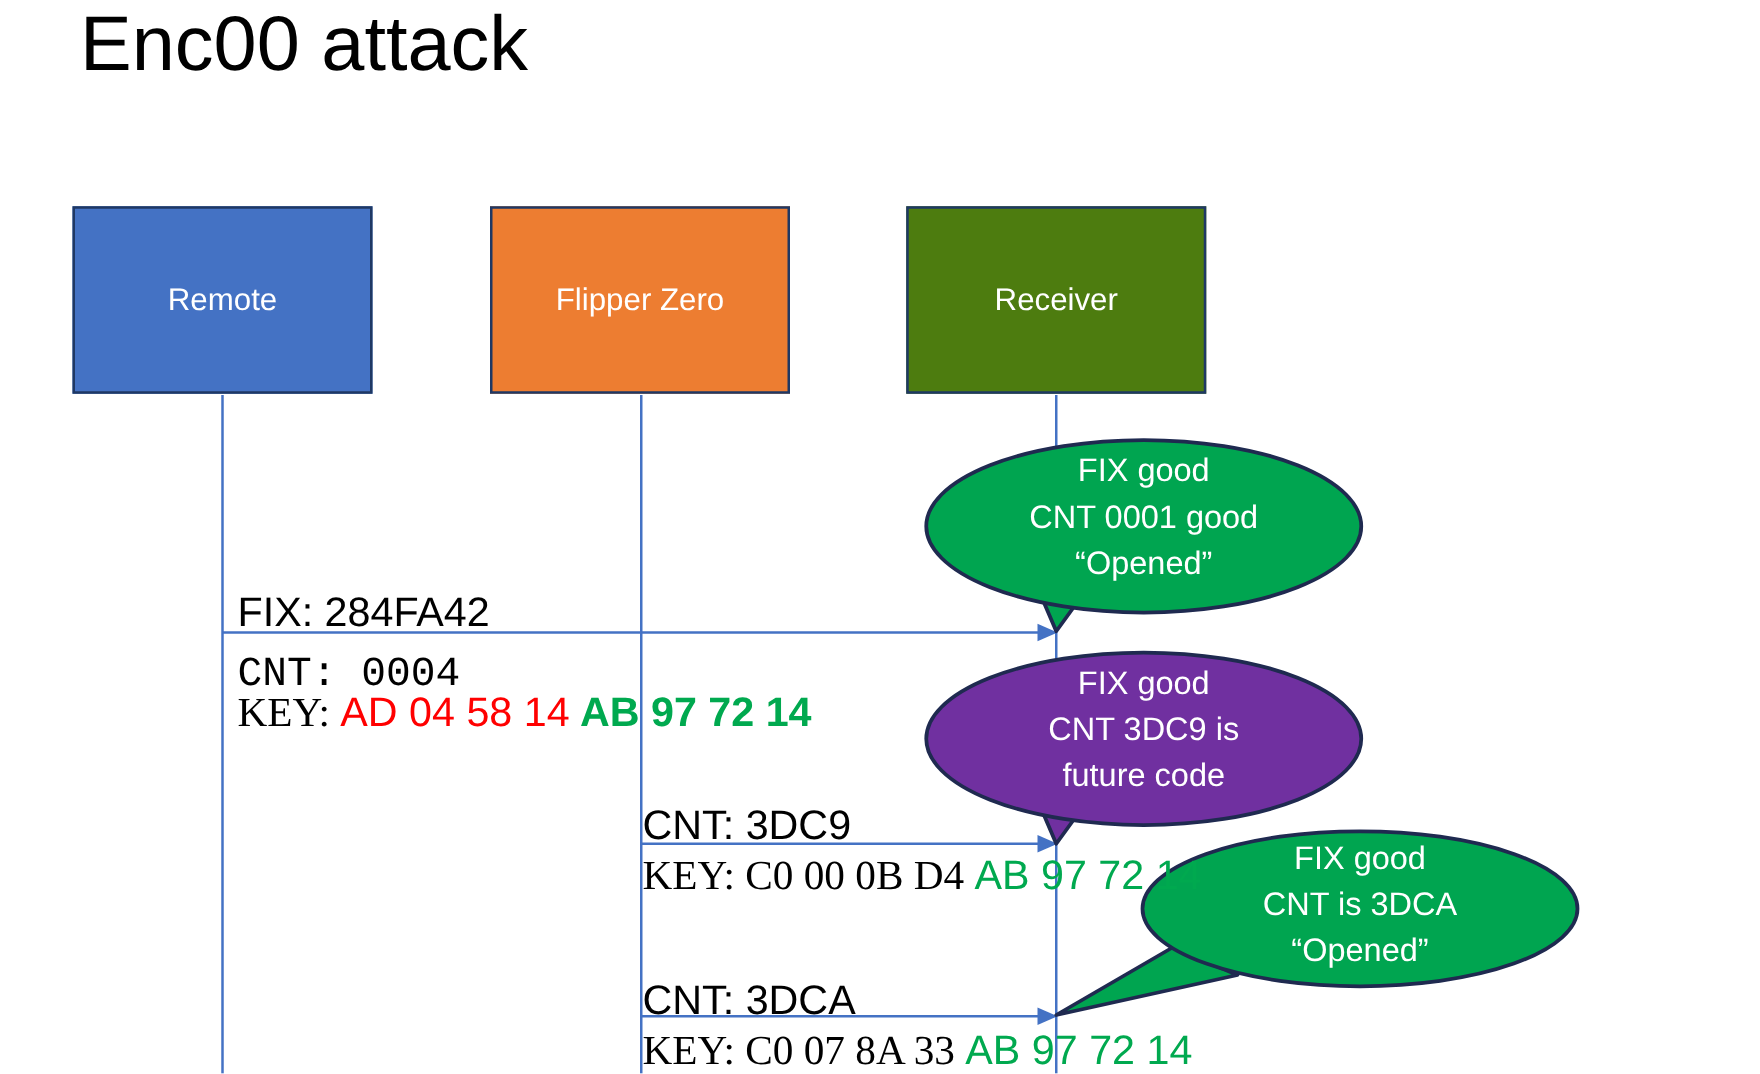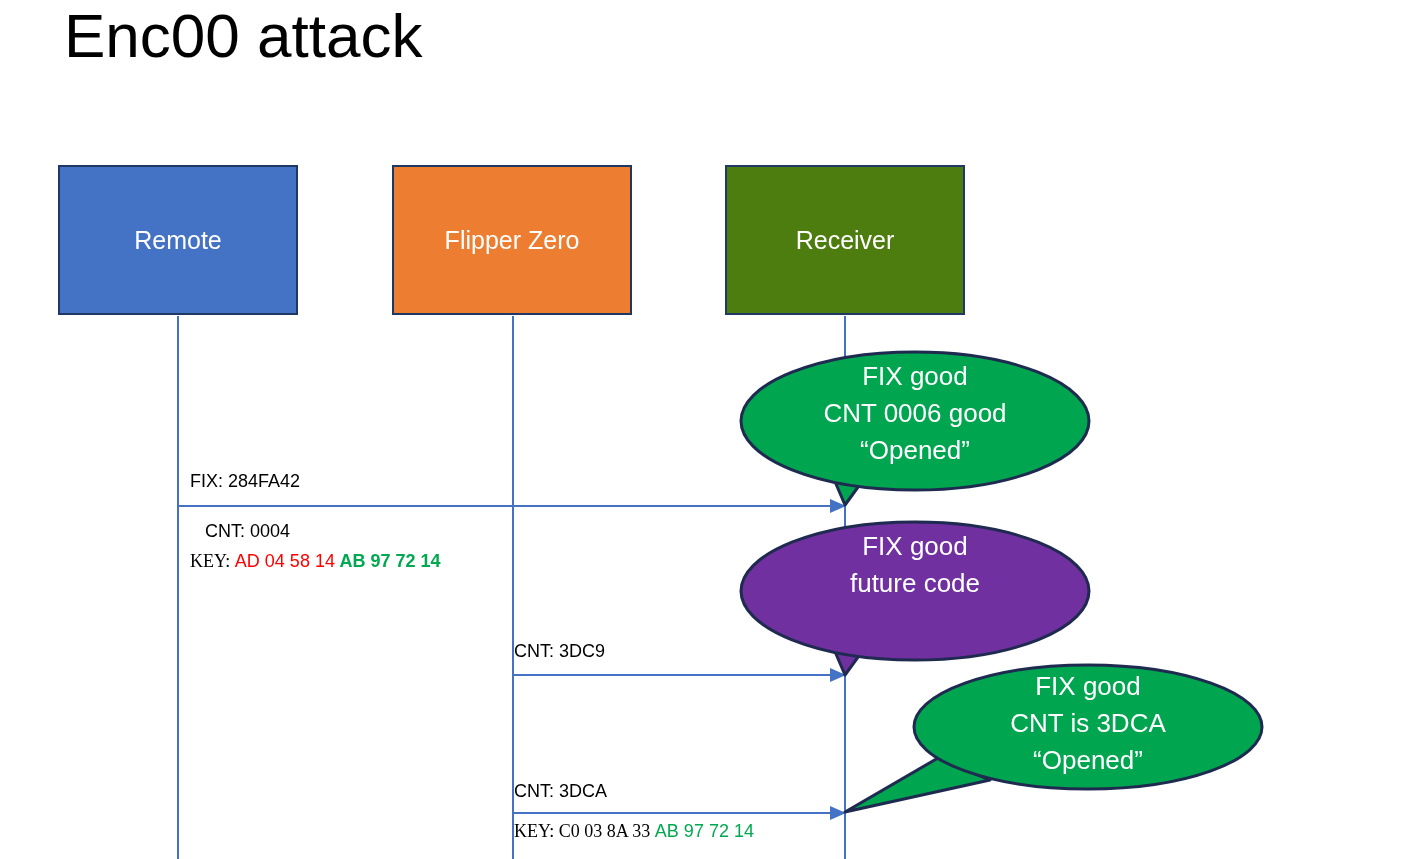--- a/index.html
+++ b/index.html
@@ -44,21 +44,21 @@
     justify-content: center;
   }
   .actor-label {
     color: #ffffff;
     font-size: 25px;
     font-weight: 400;
     white-space: nowrap;
   }
   .msg-text {
     position: absolute;
-    font-size: 18px;
+    font-size: 33px;
     color: #000000;
     white-space: nowrap;
     line-height: 1.18;
   }
   .seg-red   { color: #FF0000; }
   .seg-green { color: #00A94F; }
   .seg-green-bold { color: #00A94F; font-weight: bold; }
   .seg-black { color: #000000; font-family: Liberation Serif, serif; }
   .bubble-text {
     position: absolute;
@@ -121,43 +121,47 @@
   <div class="actor-box" style="left:58px; top:165px; width:240px; height:150px; background:#4472C4;">
     <span class="actor-label">Remote</span>
   </div>
 
   <div class="actor-box" style="left:725px; top:165px; width:240px; height:150px; background:#4d7c0f;">
     <span class="actor-label">Receiver</span>
   </div>
 
   <div class="msg-text" style="left:190px; top:471px;">FIX: 284FA42</div>
 
-  <div class="msg-text" style="left:205px; top:521px;">CNT: 0004</div>
+  <div class="msg-text" style="left:190px; top:521px;font-family:Liberation Mono, monospace;">CNT: 0004</div>
 
   <div class="msg-text" style="left:190px; top:551px;">
     <span class="seg-black">KEY: </span><span class="seg-red">AD 04 58 14</span><span class="seg-black"> </span><span class="seg-green-bold">AB 97 72 14</span>
   </div>
 
   <div class="msg-text" style="left:514px; top:641px;">CNT: 3DC9</div>
 
+  <div class="msg-text" style="left:514px; top:681px;">
+    <span class="seg-black">KEY: </span><span class="seg-black">C0 00 0B D4</span><span class="seg-black"> </span><span class="seg-green">AB 97 72 14</span>
+  </div>
 
   <div class="msg-text" style="left:514px; top:781px;">CNT: 3DCA</div>
 
   <div class="msg-text" style="left:514px; top:821px;">
-    <span class="seg-black">KEY: </span><span class="seg-black">C0 03 8A 33</span><span class="seg-black"> </span><span class="seg-green">AB 97 72 14</span>
+    <span class="seg-black">KEY: </span><span class="seg-black">C0 07 8A 33</span><span class="seg-black"> </span><span class="seg-green">AB 97 72 14</span>
   </div>
 
   <div class="bubble-text" style="left:741px; top:358px; width:348px;">
     <div>FIX good</div>
-    <div>CNT 0006 good</div>
+    <div>CNT 0001 good</div>
     <div>“Opened”</div>
   </div>
 
   <div class="bubble-text" style="left:741px; top:528px; width:348px;">
     <div>FIX good</div>
+    <div>CNT 3DC9 is</div>
     <div>future code</div>
   </div>
 
   <div class="bubble-text" style="left:914px; top:668px; width:348px;">
     <div>FIX good</div>
     <div>CNT is 3DCA</div>
     <div>“Opened”</div>
   </div>
 
 </div>

